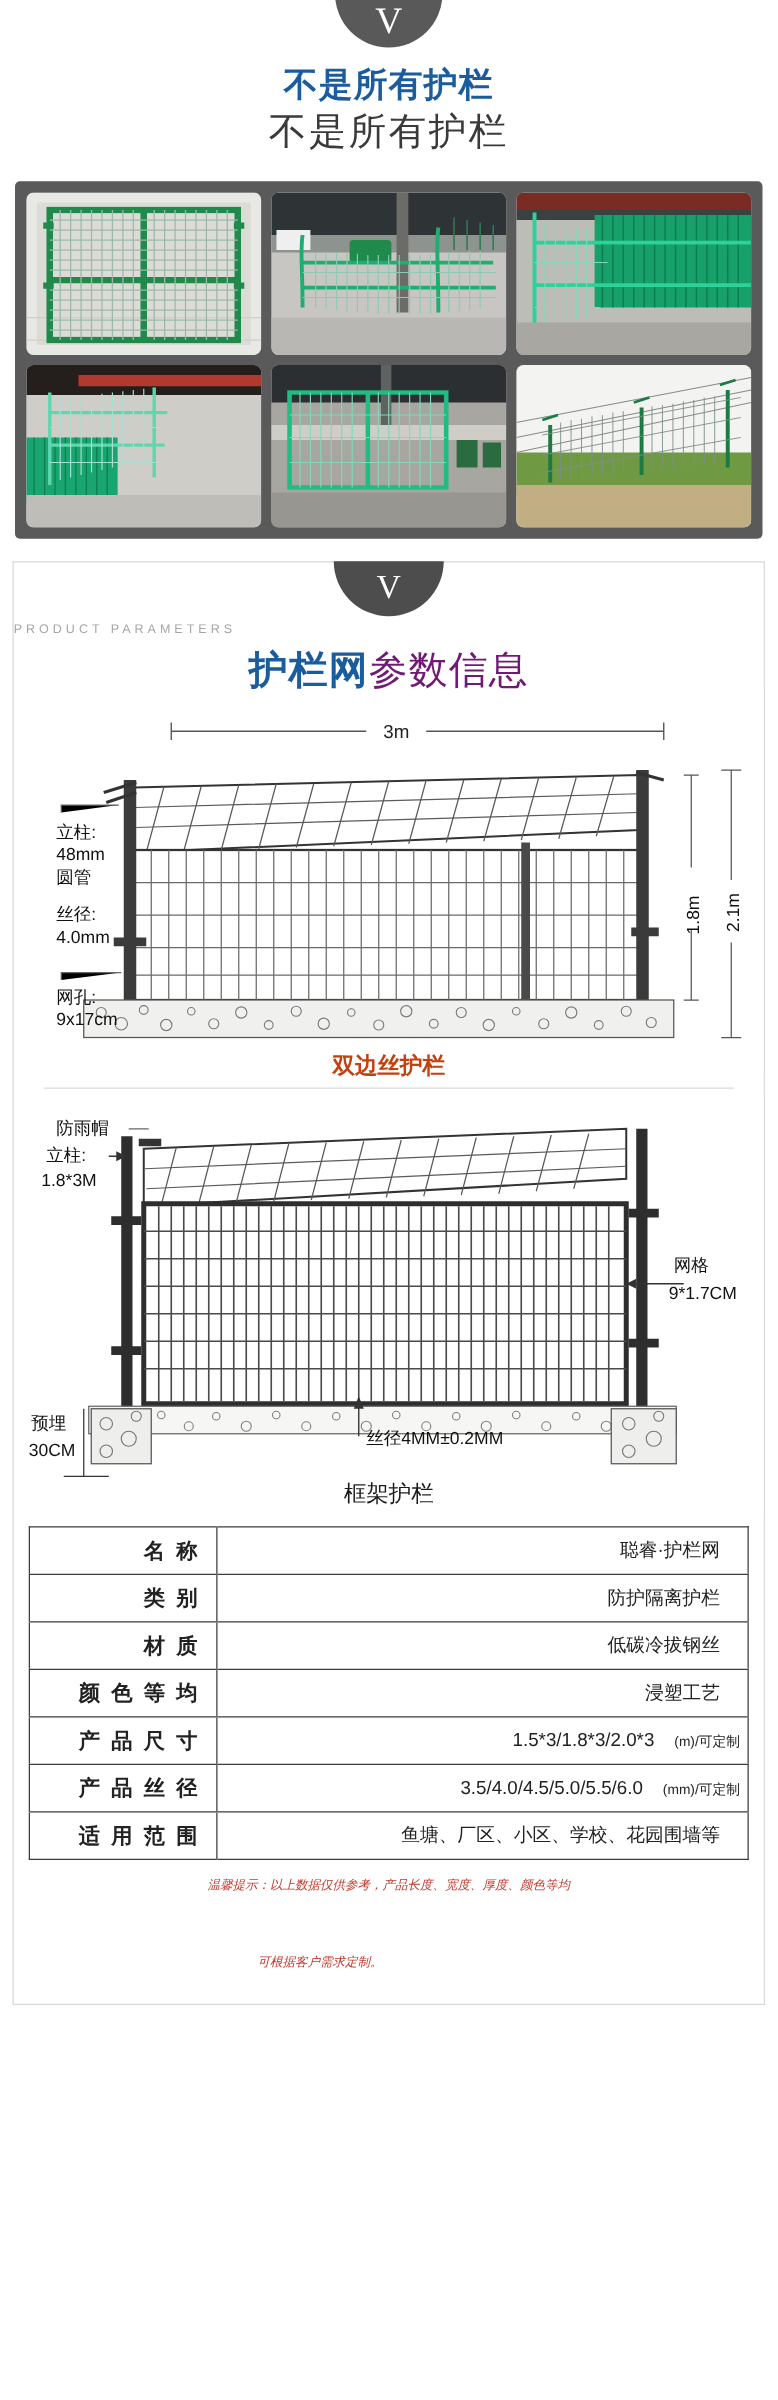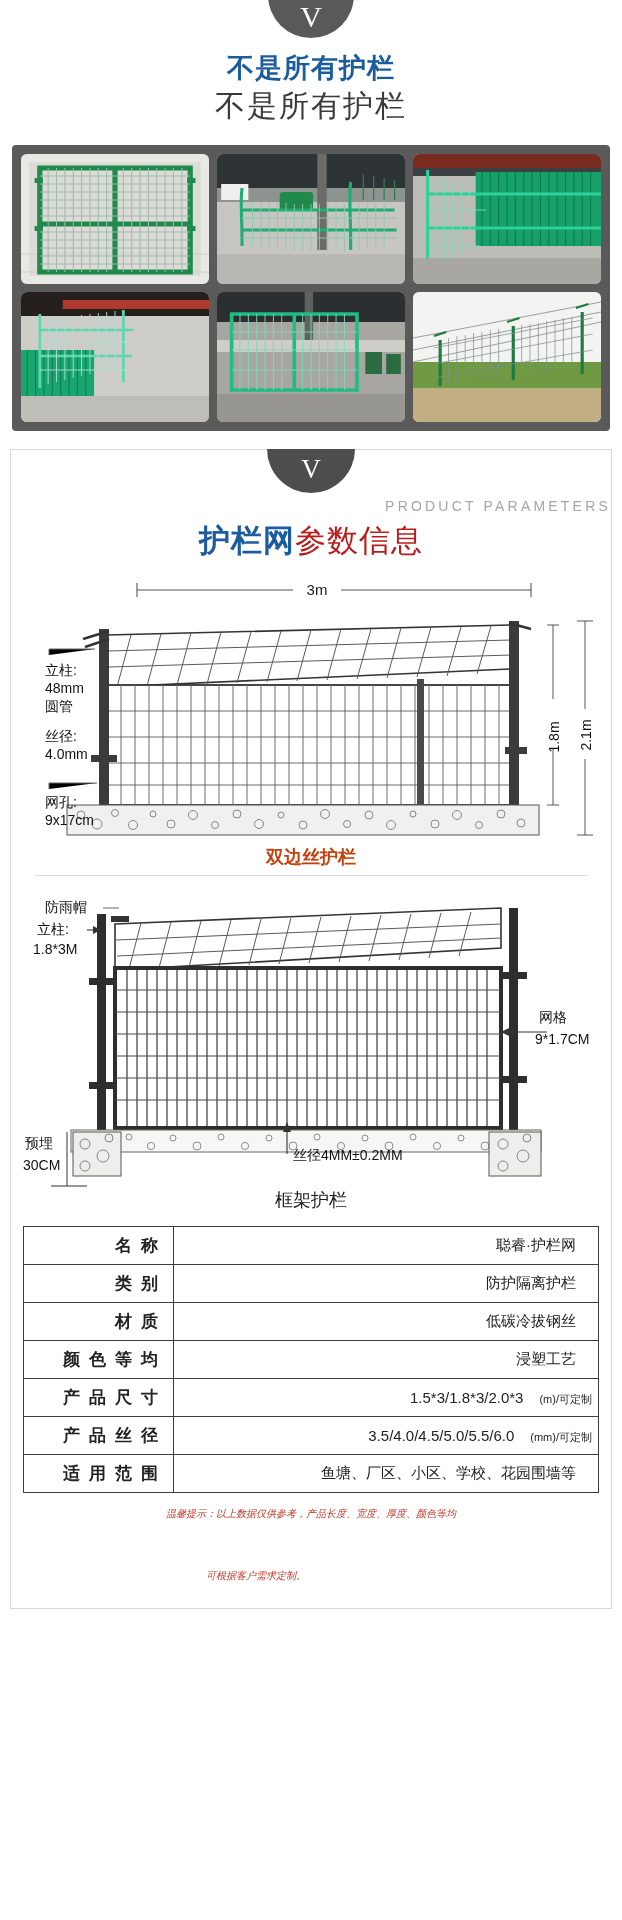--- a/index.html
+++ b/index.html
@@ -60,29 +60,29 @@
     top: -1px; width: 88px; height: 44px; background: #4d4d4d;
     border-radius: 0 0 46px 46px;
     display: flex; align-items: center; justify-content: center;
   }
   .panel-badge .v-glyph {
     color: #fff; font-size: 27px; line-height: 1;
     font-family: "Liberation Serif", serif; font-weight: 300;
     padding-bottom: 2px;
   }
   .eyebrow {
-    text-align: right; color: #a6a6a6; font-size: 14px;
+    text-align: left; color: #a6a6a6; font-size: 10px;
     letter-spacing: 3.2px; margin-top: 18px;
   }
   .panel-title {
     text-align: center; margin-top: 8px; font-size: 31px;
     font-weight: bold; letter-spacing: 1px; line-height: 1.2;
   }
   .panel-title .accent { color: #1b5c9e; }
-  .panel-title .plain  { color: #b91c1c; font-weight: 500; }
+  .panel-title .plain  { color: #701a75; font-weight: 500; }
 
   
   .diagram { position: relative; width: 100%; }
   .diagram svg { display: block; width: 100%; }
   .divider { height: 1px; background: #d9d9d9; margin: 6px 24px 0; }
 
   
   .spec-table {
     margin: 14px 12px 0; border: 1px solid #3c3c3c;
     border-collapse: collapse; width: calc(100% - 24px);

